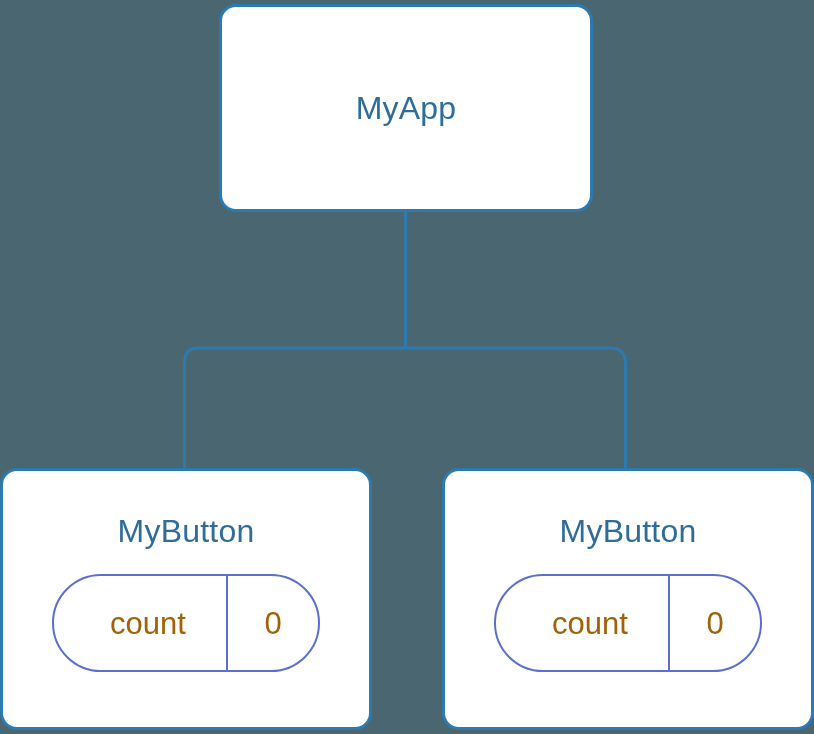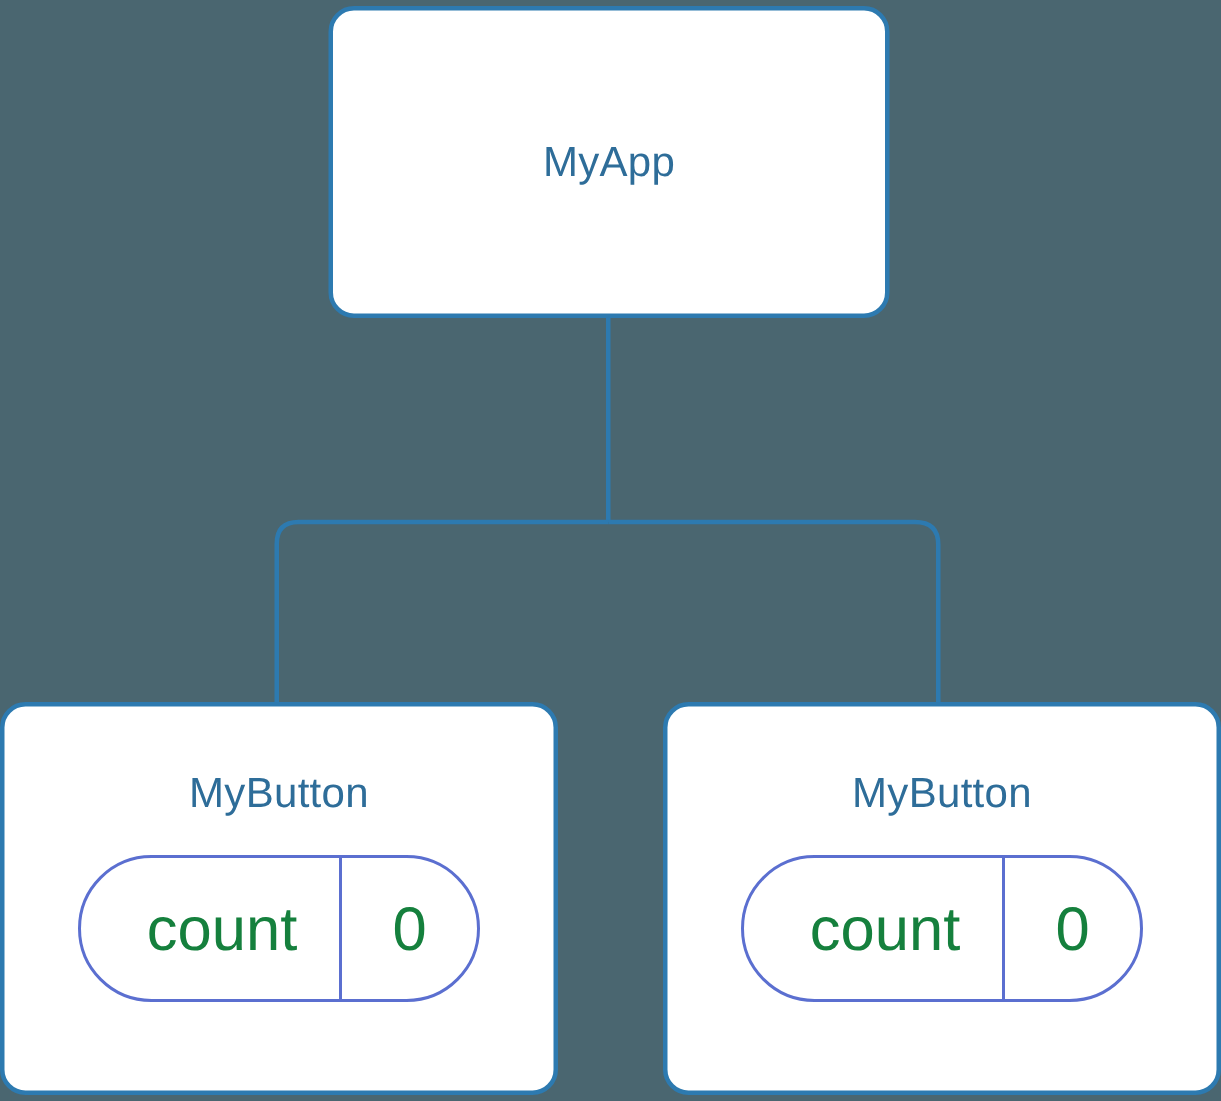--- a/index.html
+++ b/index.html
@@ -58,21 +58,21 @@
   }
   .node-child-right {
     left: 442px;
     top: 468px;
     width: 372px;
     height: 262px;
     padding-top: 44px;
   }
   .node-label {
     color: #2e6d99;
-    font-size: 28px;
+    font-size: 32px;
     line-height: 1;
     letter-spacing: 0.2px;
     white-space: nowrap;
     user-select: none;
   }
   
   .state-pill {
     margin-top: 27px;
     height: 98px;
     border: 2px solid #5b6fd0;
@@ -95,22 +95,22 @@
   .pill-val {
     display: flex;
     align-items: center;
     justify-content: center;
     min-width: 90px;
     padding: 0 30px;
     box-sizing: border-box;
   }
   .pill-key-text,
   .pill-val-text {
-    color: #15803d;
-    font-size: 41px;
+    color: #a16207;
+    font-size: 31px;
     line-height: 1;
     white-space: nowrap;
     user-select: none;
   }
 </style>
 </head>
 <body>
 
 <div id="stage">
 

